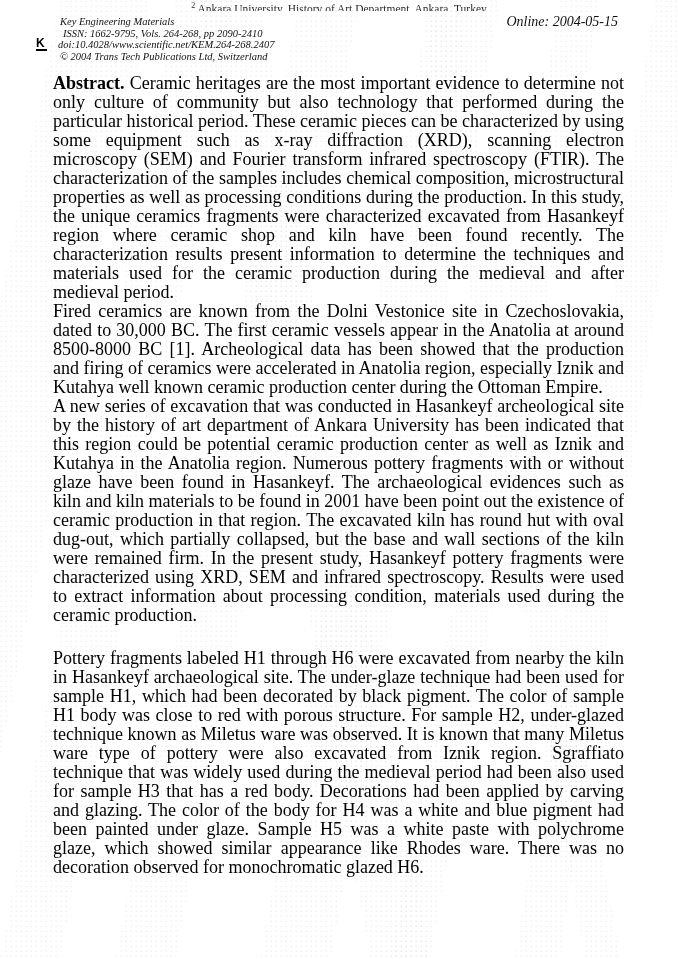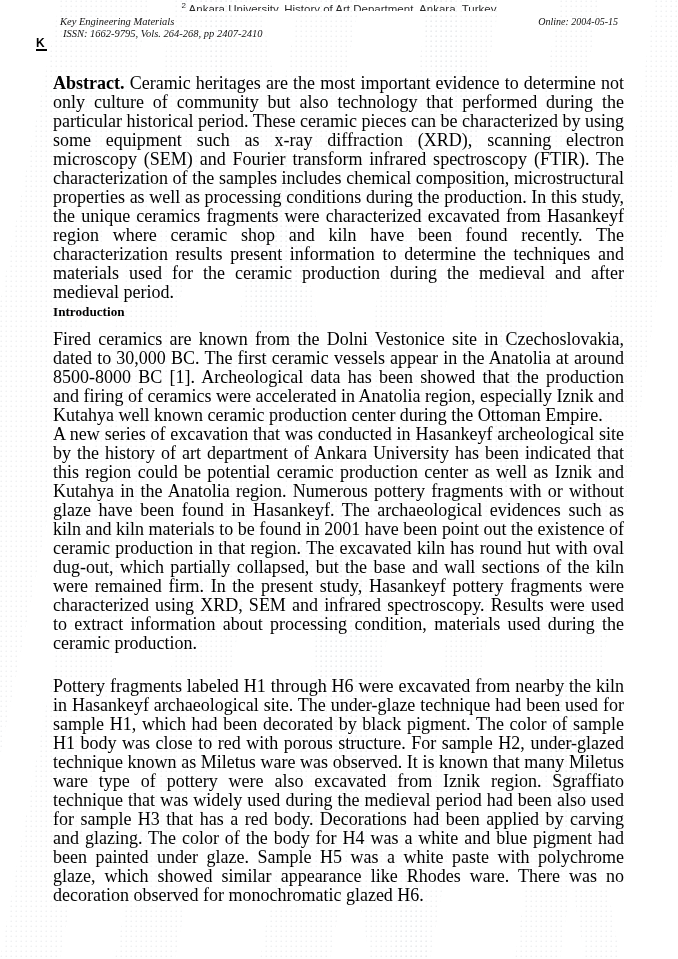--- a/index.html
+++ b/index.html
@@ -32,21 +32,21 @@
     height: 959px;
   }
 
   
   .affiliation-line {
     position: absolute;
     top: 0px;
     left: 0;
     width: 678px;
     text-align: center;
-    font-family: Liberation Sans, sans-serif;
+    font-family: Liberation Serif, serif;
     font-size: 11.5px;
     line-height: 12px;
     color: #2b2b2b;
     height: 11px;
     overflow: hidden;
     white-space: nowrap;
   }
   .affiliation-line .fn-mark {
     font-size: 8px;
     vertical-align: super;
@@ -70,21 +70,21 @@
   .meta-journal { padding-left: 2px; }
   .meta-issn    { padding-left: 5px; }
   .meta-doi     { padding-left: 0px; }
   .meta-copy    { padding-left: 2px; }
 
   .meta-online {
     position: absolute;
     top: 0;
     right: 0;
     font-style: italic;
-    font-size: 10px;
+    font-size: 14px;
     white-space: nowrap;
   }
 
   
   .k-mark {
     position: absolute;
     top: 38px;
     left: 36px;
     font-family: "Liberation Sans", sans-serif;
     font-weight: bold;
@@ -157,37 +157,38 @@
 
 <div class="page">
 
   <div class="affiliation-line">
     <span class="fn-mark">2</span>
     <span>Ankara University, History of Art Department, Ankara, Turkey</span>
   </div>
 
   <div class="meta-block">
     <div class="meta-row meta-journal">Key Engineering Materials</div>
-    <div class="meta-row meta-issn">ISSN: 1662-9795, Vols. 264-268, pp 2407-2410</div>
+    <div class="meta-row meta-issn">ISSN: 1662-9795, Vols. 264-268, pp 2090-2410</div>
+    <div class="meta-row meta-doi">doi:10.4028/www.scientific.net/KEM.264-268.2407</div>
+    <div class="meta-row meta-copy">© 2004 Trans Tech Publications Ltd, Switzerland</div>
     <div class="meta-online">Online: 2004-05-15</div>
   </div>
 
   <div class="k-mark">
     <span>K</span>
     <span class="k-rule"></span>
   </div>
 
   <div class="content">
 
     <p class="body-text abstract-para">
       <span class="lead-bold">Abstract.</span>
       <span>Ceramic heritages are the most important evidence to determine not only culture of community but also technology that performed during the particular historical period. These ceramic pieces can be characterized by using some equipment such as x-ray diffraction (XRD), scanning electron microscopy (SEM) and Fourier transform infrared spectroscopy (FTIR). The characterization of the samples includes chemical composition, microstructural properties as well as processing conditions during the production. In this study, the unique ceramics fragments were characterized excavated from Hasankeyf region where ceramic shop and kiln have been found recently. The characterization results present information to determine the techniques and materials used for the ceramic production during the medieval and after medieval period.</span>
     </p>
 
-    <h2 class="section-heading">Introduction</h2>
 
     <p class="body-text para-gap">Fired ceramics are known from the Dolni Vestonice site in Czechoslovakia, dated to 30,000 BC. The first ceramic vessels appear in the Anatolia at around 8500-8000 BC [1]. Archeological data has been showed that the production and firing of ceramics were accelerated in Anatolia region, especially Iznik and Kutahya well known ceramic production center during the Ottoman Empire.</p>
 
     <p class="body-text">A new series of excavation that was conducted in Hasankeyf archeological site by the history of art department of Ankara University has been indicated that this region could be potential ceramic production center as well as Iznik and Kutahya in the Anatolia region. Numerous pottery fragments with or without glaze have been found in Hasankeyf. The archaeological evidences such as kiln and kiln materials to be found in 2001 have been point out the existence of ceramic production in that region. The excavated kiln has round hut with oval dug-out, which partially collapsed, but the base and wall sections of the kiln were remained firm. In the present study, Hasankeyf pottery fragments were characterized using XRD, SEM and infrared spectroscopy. Results were used to extract information about processing condition, materials used during the ceramic production.</p>
 
     <div class="spacer-exp"></div>
 
 
     <p class="body-text">
       <span>Pottery fragments labeled H1 through H6 were excavated from nearby the kiln in Hasankeyf archaeological site. The under-glaze technique had been used for sample H1, which had been decorated by black pigment. The color of sample H1 body was close to red with porous structure. For sample H2, under-glazed technique known as Miletus ware was observed. It is known that many Miletus ware type of pottery were also excavated from Iznik region. </span><span class="ital">Sgraffiato</span><span> technique that was widely used during the medieval period had been also used for sample H3 that has a red body. Decorations had been applied by carving and glazing. The color of the body for H4 was a white and blue pigment had been painted under glaze. Sample H5 was a white paste with polychrome glaze, which showed similar appearance like Rhodes ware. There was no decoration observed for monochromatic glazed H6.</span>

